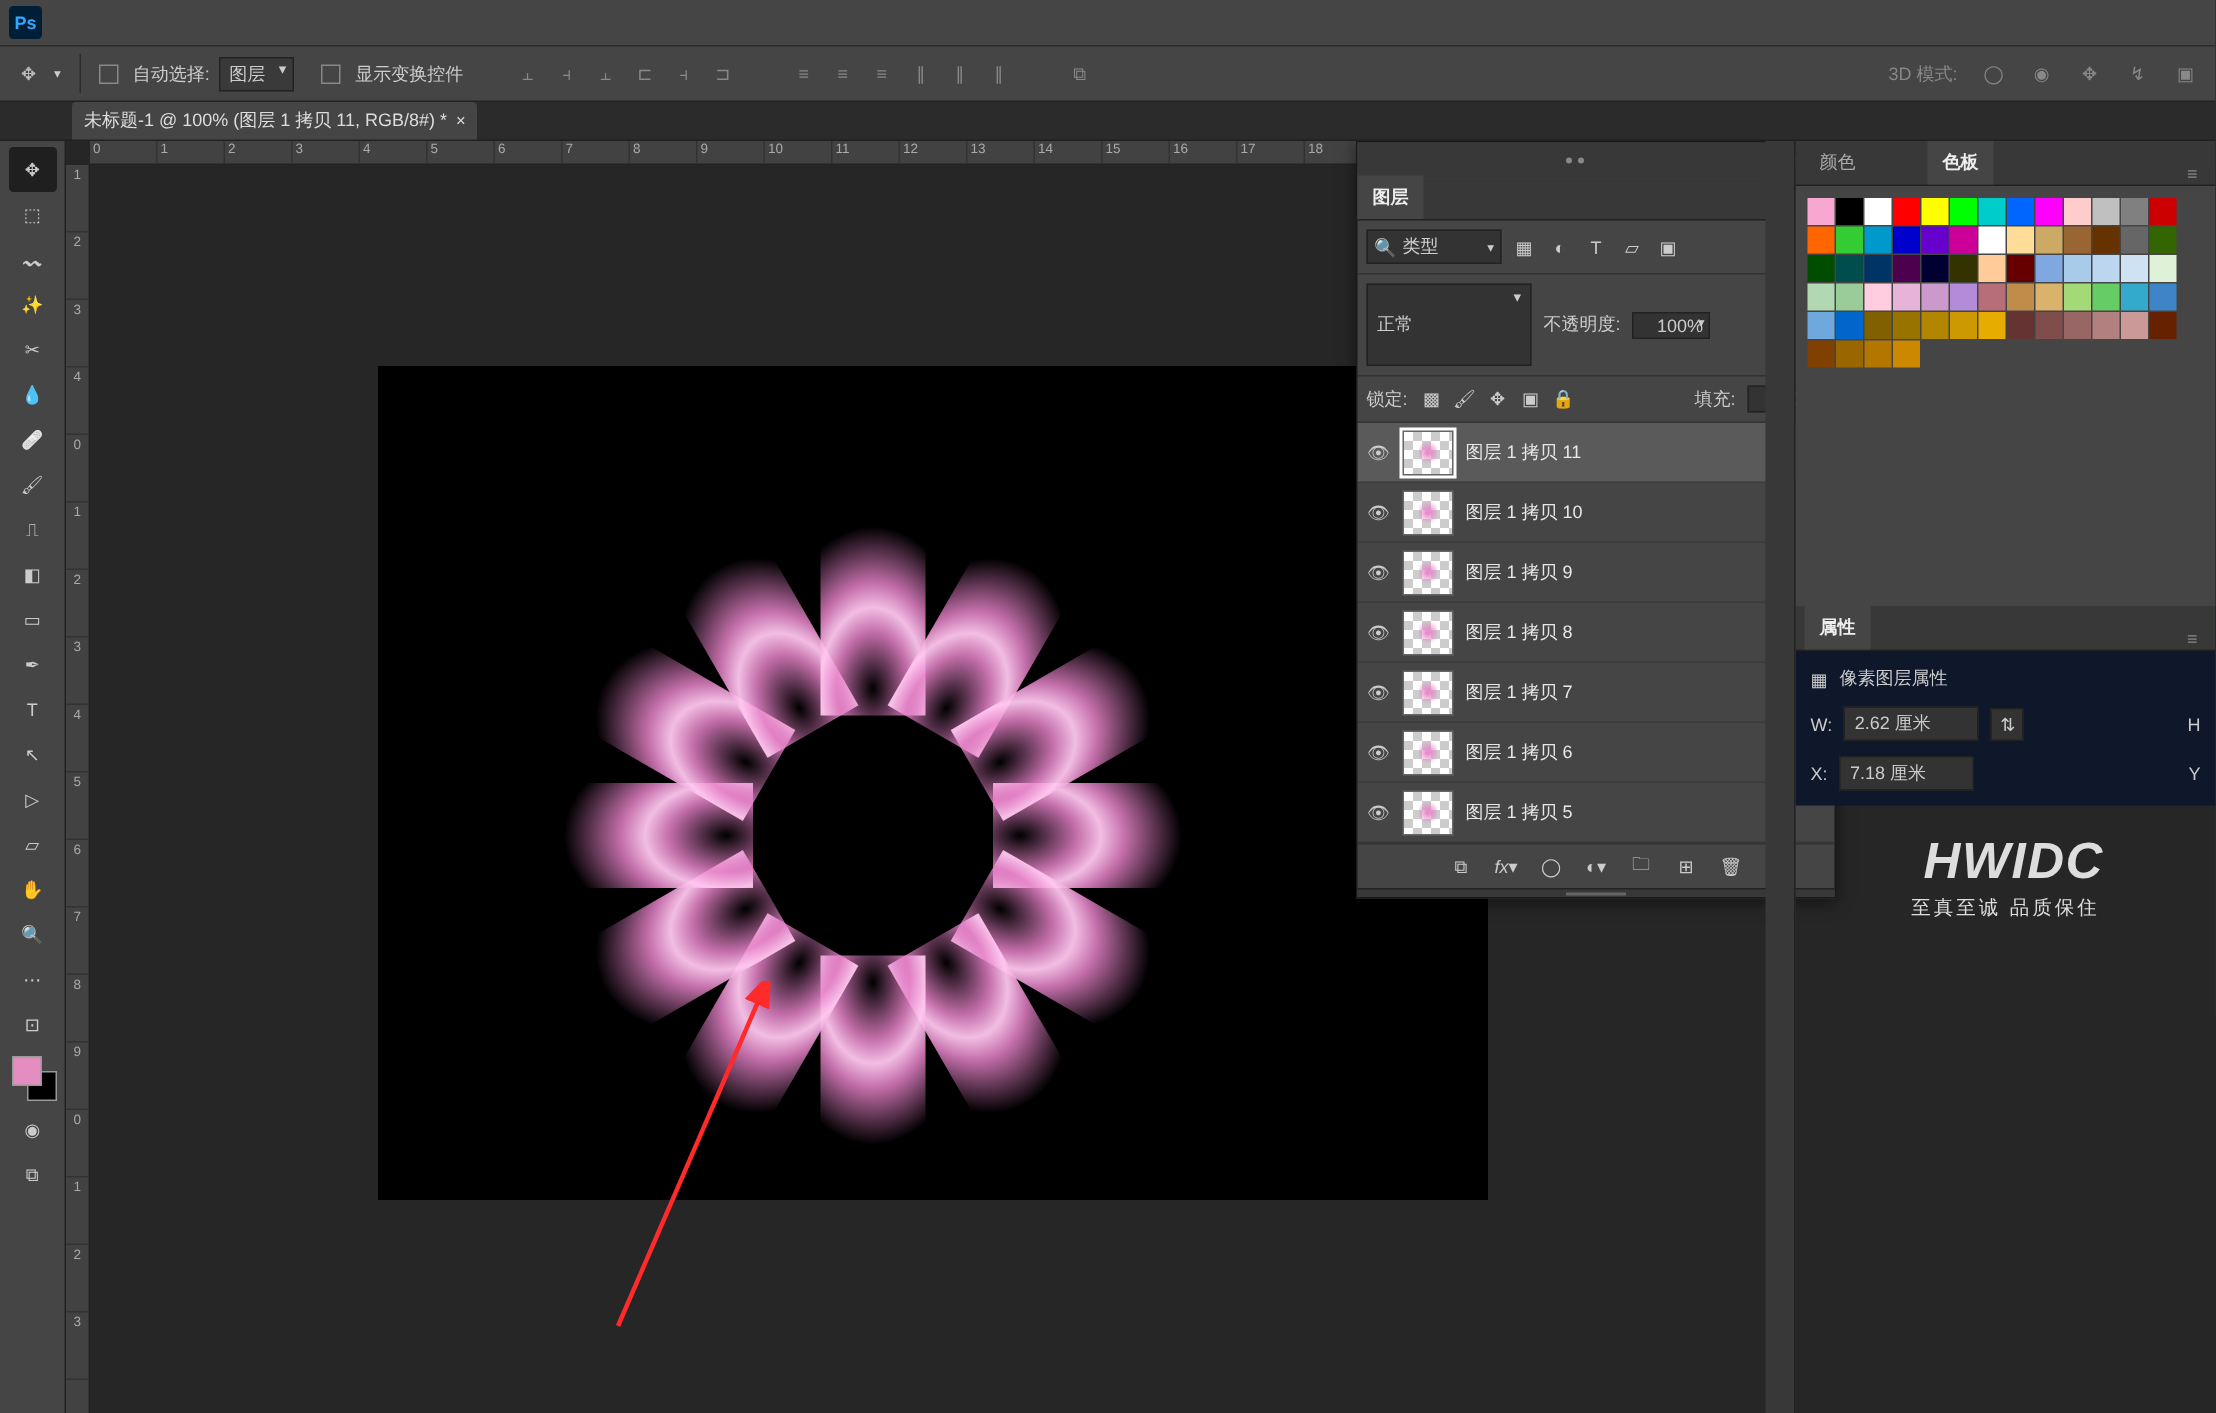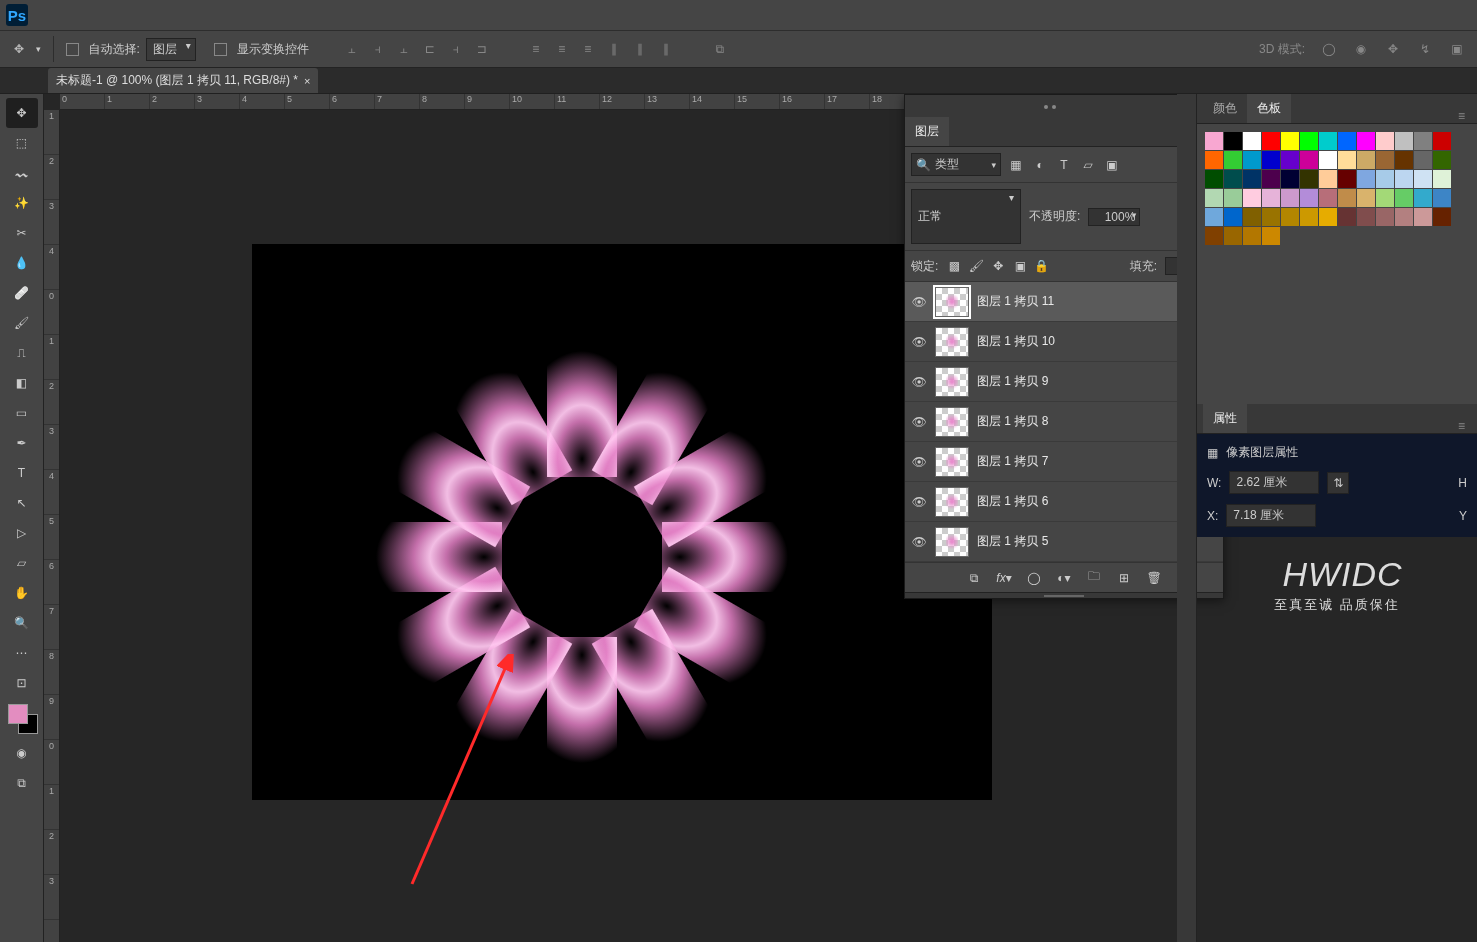--- a/index.html
+++ b/index.html
@@ -1,20 +1,20 @@
 <!DOCTYPE html>
 <html><head>
 <meta charset="utf-8">
 <style>
 * { margin: 0; padding: 0; box-sizing: border-box; font-family: "Microsoft YaHei", sans-serif; }
 body { background: #323232; color: #ccc; font-size: 12px; overflow: hidden; width: 1477px; height: 942px; }
 
 
 .menubar { height: 30px; background: #454545; display: flex; align-items: center; padding-left: 6px; }
-.ps-badge { width: 22px; height: 22px; background: #001e36; color:#31a8ff; display:flex; align-items:center; justify-content:center; font-weight:bold; font-size:15px; border-radius:3px; margin-right: 10px;}
+.ps-badge { width: 22px; height: 22px; background: #001e36; color:#31a8ff; display:flex; align-items:center; justify-content:center; font-weight:bold; font-size:12px; border-radius:3px; margin-right: 10px;}
 .menubar .menu-item { padding: 0 10px; cursor: pointer; }
 
 
 .optionsbar { height: 38px; background: #454545; border-top:1px solid #2d2d2d; border-bottom:1px solid #232323; display:flex; align-items:center; padding: 0 8px; gap:6px; }
 .ob-ico { width:22px; height:22px; display:flex; align-items:center; justify-content:center; color:#bbb;}
 .ob-sep { width:1px; height:26px; background:#2d2d2d; margin:0 6px;}
 .checkbox { width:13px; height:13px; border:1px solid #888; display:inline-block; margin-right:4px; vertical-align:middle;}
 .ob-select { background:#3a3a3a; border:1px solid #222; padding:2px 18px 2px 6px; position:relative;}
 .ob-select::after { content:"▾"; position:absolute; right:4px; top:1px; font-size:10px;}
 .ob-right { margin-left:auto; display:flex; gap:8px; align-items:center; color:#888;}
@@ -43,33 +43,33 @@
 .ruler-h .tick { width:45px; border-right:1px solid #333; padding-left:2px;}
 .ruler-v .tick { height:45px; border-bottom:1px solid #333; padding-top:1px; writing-mode:horizontal-tb; text-align:center;}
 .canvas { position:absolute; left:208px; top:150px; width:740px; height:556px; background:#000; overflow:hidden;}
 .petal-holder { position:absolute; left:50%; top:50%; width:0; height:0;}
 .petal { position:absolute; left:0; top:0; width:180px; height:70px; background: radial-gradient(ellipse 60% 100% at 10% 50%, rgba(230,130,200,0.0) 0%, rgba(230,130,200,0.85) 35%, rgba(255,200,240,0.95) 50%, rgba(230,130,200,0.85) 65%, rgba(230,130,200,0) 100%); transform-origin: -40px 35px; filter: blur(0.5px);}
 
 .petal:nth-child(1){transform:rotate(0deg) translateX(40px);} .petal:nth-child(2){transform:rotate(30deg) translateX(40px);} .petal:nth-child(3){transform:rotate(60deg) translateX(40px);} .petal:nth-child(4){transform:rotate(90deg) translateX(40px);} .petal:nth-child(5){transform:rotate(120deg) translateX(40px);} .petal:nth-child(6){transform:rotate(150deg) translateX(40px);} .petal:nth-child(7){transform:rotate(180deg) translateX(40px);} .petal:nth-child(8){transform:rotate(210deg) translateX(40px);} .petal:nth-child(9){transform:rotate(240deg) translateX(40px);} .petal:nth-child(10){transform:rotate(270deg) translateX(40px);} .petal:nth-child(11){transform:rotate(300deg) translateX(40px);} .petal:nth-child(12){transform:rotate(330deg) translateX(40px);}
 
 
 .rightcol { position:absolute; right:0; top:0; width:280px; bottom:0; display:flex; flex-direction:column;}
-.panel-tabs { height:30px; background:#383838; display:flex; align-items:flex-end; padding:0 6px; border-bottom:1px solid #222;}
+.panel-tabs { height:30px; background:#383838; display:flex; align-items:flex-end; padding:0 6px; border-bottom:1px solid #222;gap:38px;}
 .ptab { padding:6px 10px; color:#aaa; cursor:pointer;}
-.ptab.active { background:#454545; color:#eee;}
+.ptab.active { background:#454545; color:#eee;font-weight:bold;}
 .swatches { background:#454545; padding:8px; flex-wrap:wrap; display:flex; gap:1px; align-content:flex-start; height:280px;}
 .sw { width:18px; height:18px;}
 .props { background:#0f172a; padding:0;}
 .props .panel-tabs { background:#383838;}
 .props-body { padding:10px; display:flex; flex-direction:column; gap:10px;}
 .props-row { display:flex; align-items:center; gap:8px;}
 .props-row .inp { background:#333; padding:2px 6px; border:1px solid #222; width:90px;}
 .link-ico { width:22px; height:22px; background:#333; border:1px solid #222; display:flex; align-items:center; justify-content:center;}
 .watermark { text-align:center; margin-top:18px; color:#ddd; }
-.watermark .big { font-size:34px; font-weight:normal; font-style:italic; letter-spacing:1px;margin-left:11px;}
+.watermark .big { font-size:34px; font-weight:bold; font-style:italic; letter-spacing:1px;margin-left:11px;}
 .watermark .sm { font-size:13px; letter-spacing:2px; margin-top:2px;}
 
 
 .layers-panel { position:absolute; left:860px; top:0; width:320px; background:#454545; border:1px solid #1a1a1a; box-shadow:0 2px 10px rgba(0,0,0,0.5);}
 .lp-head { height:24px; background:#383838; display:flex; align-items:center; padding:0 6px; gap:4px;}
 .lp-head .dots { margin-left:auto; display:flex; gap:4px; align-items:center;}
 .lp-head .dots span { width:4px; height:4px; background:#888; border-radius:50%;}
 .lp-tabs { height:28px; background:#383838; display:flex; align-items:flex-end; border-bottom:1px solid #222;}
 .lp-tabs .ptab.active { background:#454545;}
 .lp-row1 { display:flex; align-items:center; padding:6px; gap:6px; border-bottom:1px solid #333;}

